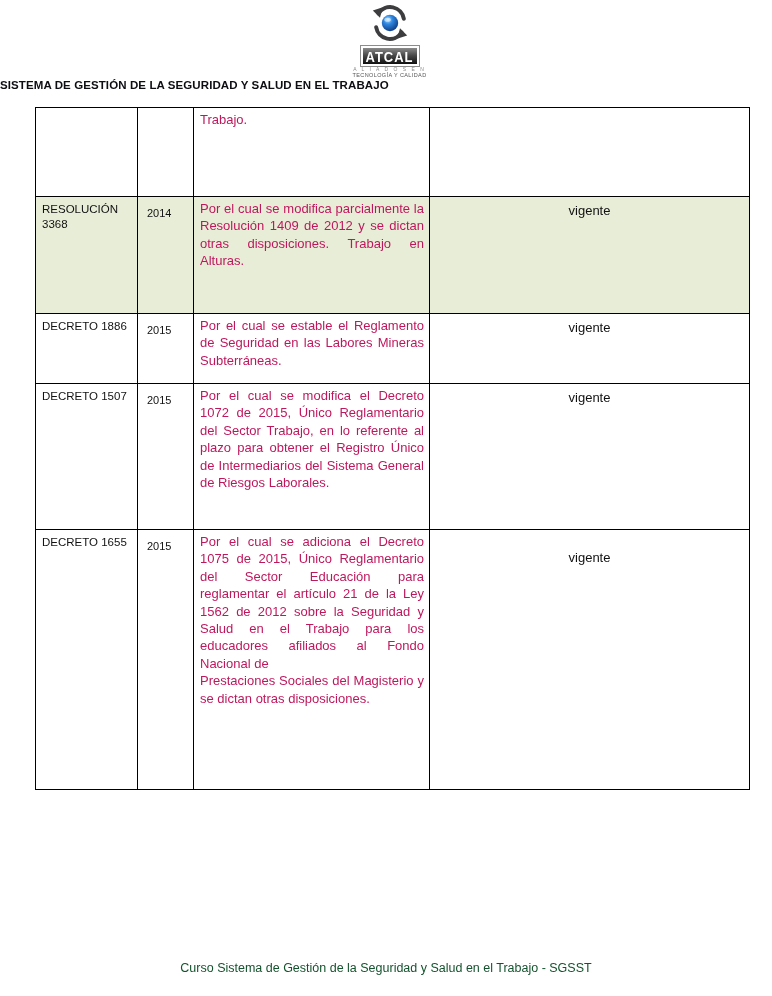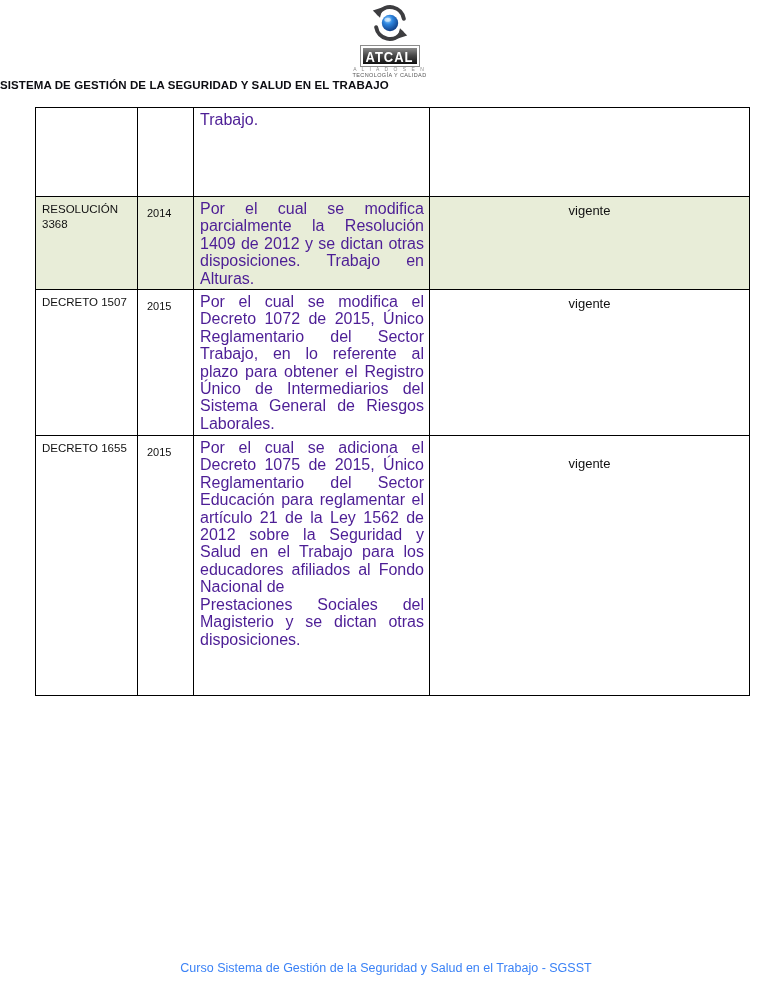--- a/index.html
+++ b/index.html
@@ -56,58 +56,58 @@
     border: 1px solid #000000;
     vertical-align: top;
     overflow: hidden;
   }
   col.c-norm  { width: 102px; }
   col.c-year  { width: 56px; }
   col.c-desc  { width: 236px; }
   col.c-status{ width: 320px; }
 
   tr.r1 { height: 89px; }
-  tr.r2 { height: 90px; margin-left: 28px; }
+  tr.r2 { height: 117px; margin-left: 28px; }
   tr.r3 { height: 70px; }
   tr.r4 { height: 146px; }
   tr.r5 { height: 260px; }
 
   tr.highlight td { background: #e8edd8; }
 
   td.norm {
     padding: 5px 4px 2px 6px;
     font-size: 11.5px; line-height: 15px;
     color: #121212;
   }
   td.year {
     padding: 10px 4px 2px 9px;
     font-size: 11px;
     color: #121212;
   }
   td.desc {
     padding: 3px 5px 2px 6px;
-    font-size: 16px; line-height: 17.4px;
+    font-size: 13px; line-height: 17.4px;
     text-align: justify;
     white-space: pre-line;
-    color: #4c1d95;
+    color: #be185d;
   }
   td.status {
     padding-top: 6px;
     text-align: center;
     font-size: 13px;
     color: #121212;
   }
   tr.r5 td.status { padding-top: 20px; }
 
   
   .page-footer {
     position: absolute; top: 961px; left: 0; right: 0;
     text-align: center;
     font-size: 12.5px;
-    color: #3b82f6;
+    color: #14532d;
   }
 </style>
 </head>
 <body>
 
 <div class="logo-wrap">
   <svg class="logo-icon" viewBox="0 0 48 44">
     <defs>
       <radialGradient id="sphereGrad" cx="38%" cy="30%" r="80%">
         <stop offset="0%" stop-color="#aadcff"></stop>
@@ -149,20 +149,26 @@
       <td class="year"></td>
       <td class="desc">Trabajo.</td>
       <td class="status"></td>
     </tr>
     <tr class="r2 highlight">
       <td class="norm">RESOLUCIÓN 3368</td>
       <td class="year">2014</td>
       <td class="desc">Por el cual se modifica parcialmente la Resolución 1409 de 2012 y se dictan otras disposiciones. Trabajo en Alturas.</td>
       <td class="status">vigente</td>
     </tr>
+    <tr class="r3">
+      <td class="norm">DECRETO 1886</td>
+      <td class="year">2015</td>
+      <td class="desc">Por el cual se estable el Reglamento de Seguridad en las Labores Mineras Subterráneas.</td>
+      <td class="status">vigente</td>
+    </tr>
     <tr class="r4">
       <td class="norm">DECRETO 1507</td>
       <td class="year">2015</td>
       <td class="desc">Por el cual se modifica el Decreto 1072 de 2015, Único Reglamentario del Sector Trabajo, en lo referente al plazo para obtener el Registro Único de Intermediarios del Sistema General de Riesgos Laborales.</td>
       <td class="status">vigente</td>
     </tr>
     <tr class="r5">
       <td class="norm">DECRETO 1655</td>
       <td class="year">2015</td>
       <td class="desc">Por el cual se adiciona el Decreto 1075 de 2015, Único Reglamentario del Sector Educación para reglamentar el artículo 21 de la Ley 1562 de 2012 sobre la Seguridad y Salud en el Trabajo para los educadores afiliados al Fondo Nacional de

